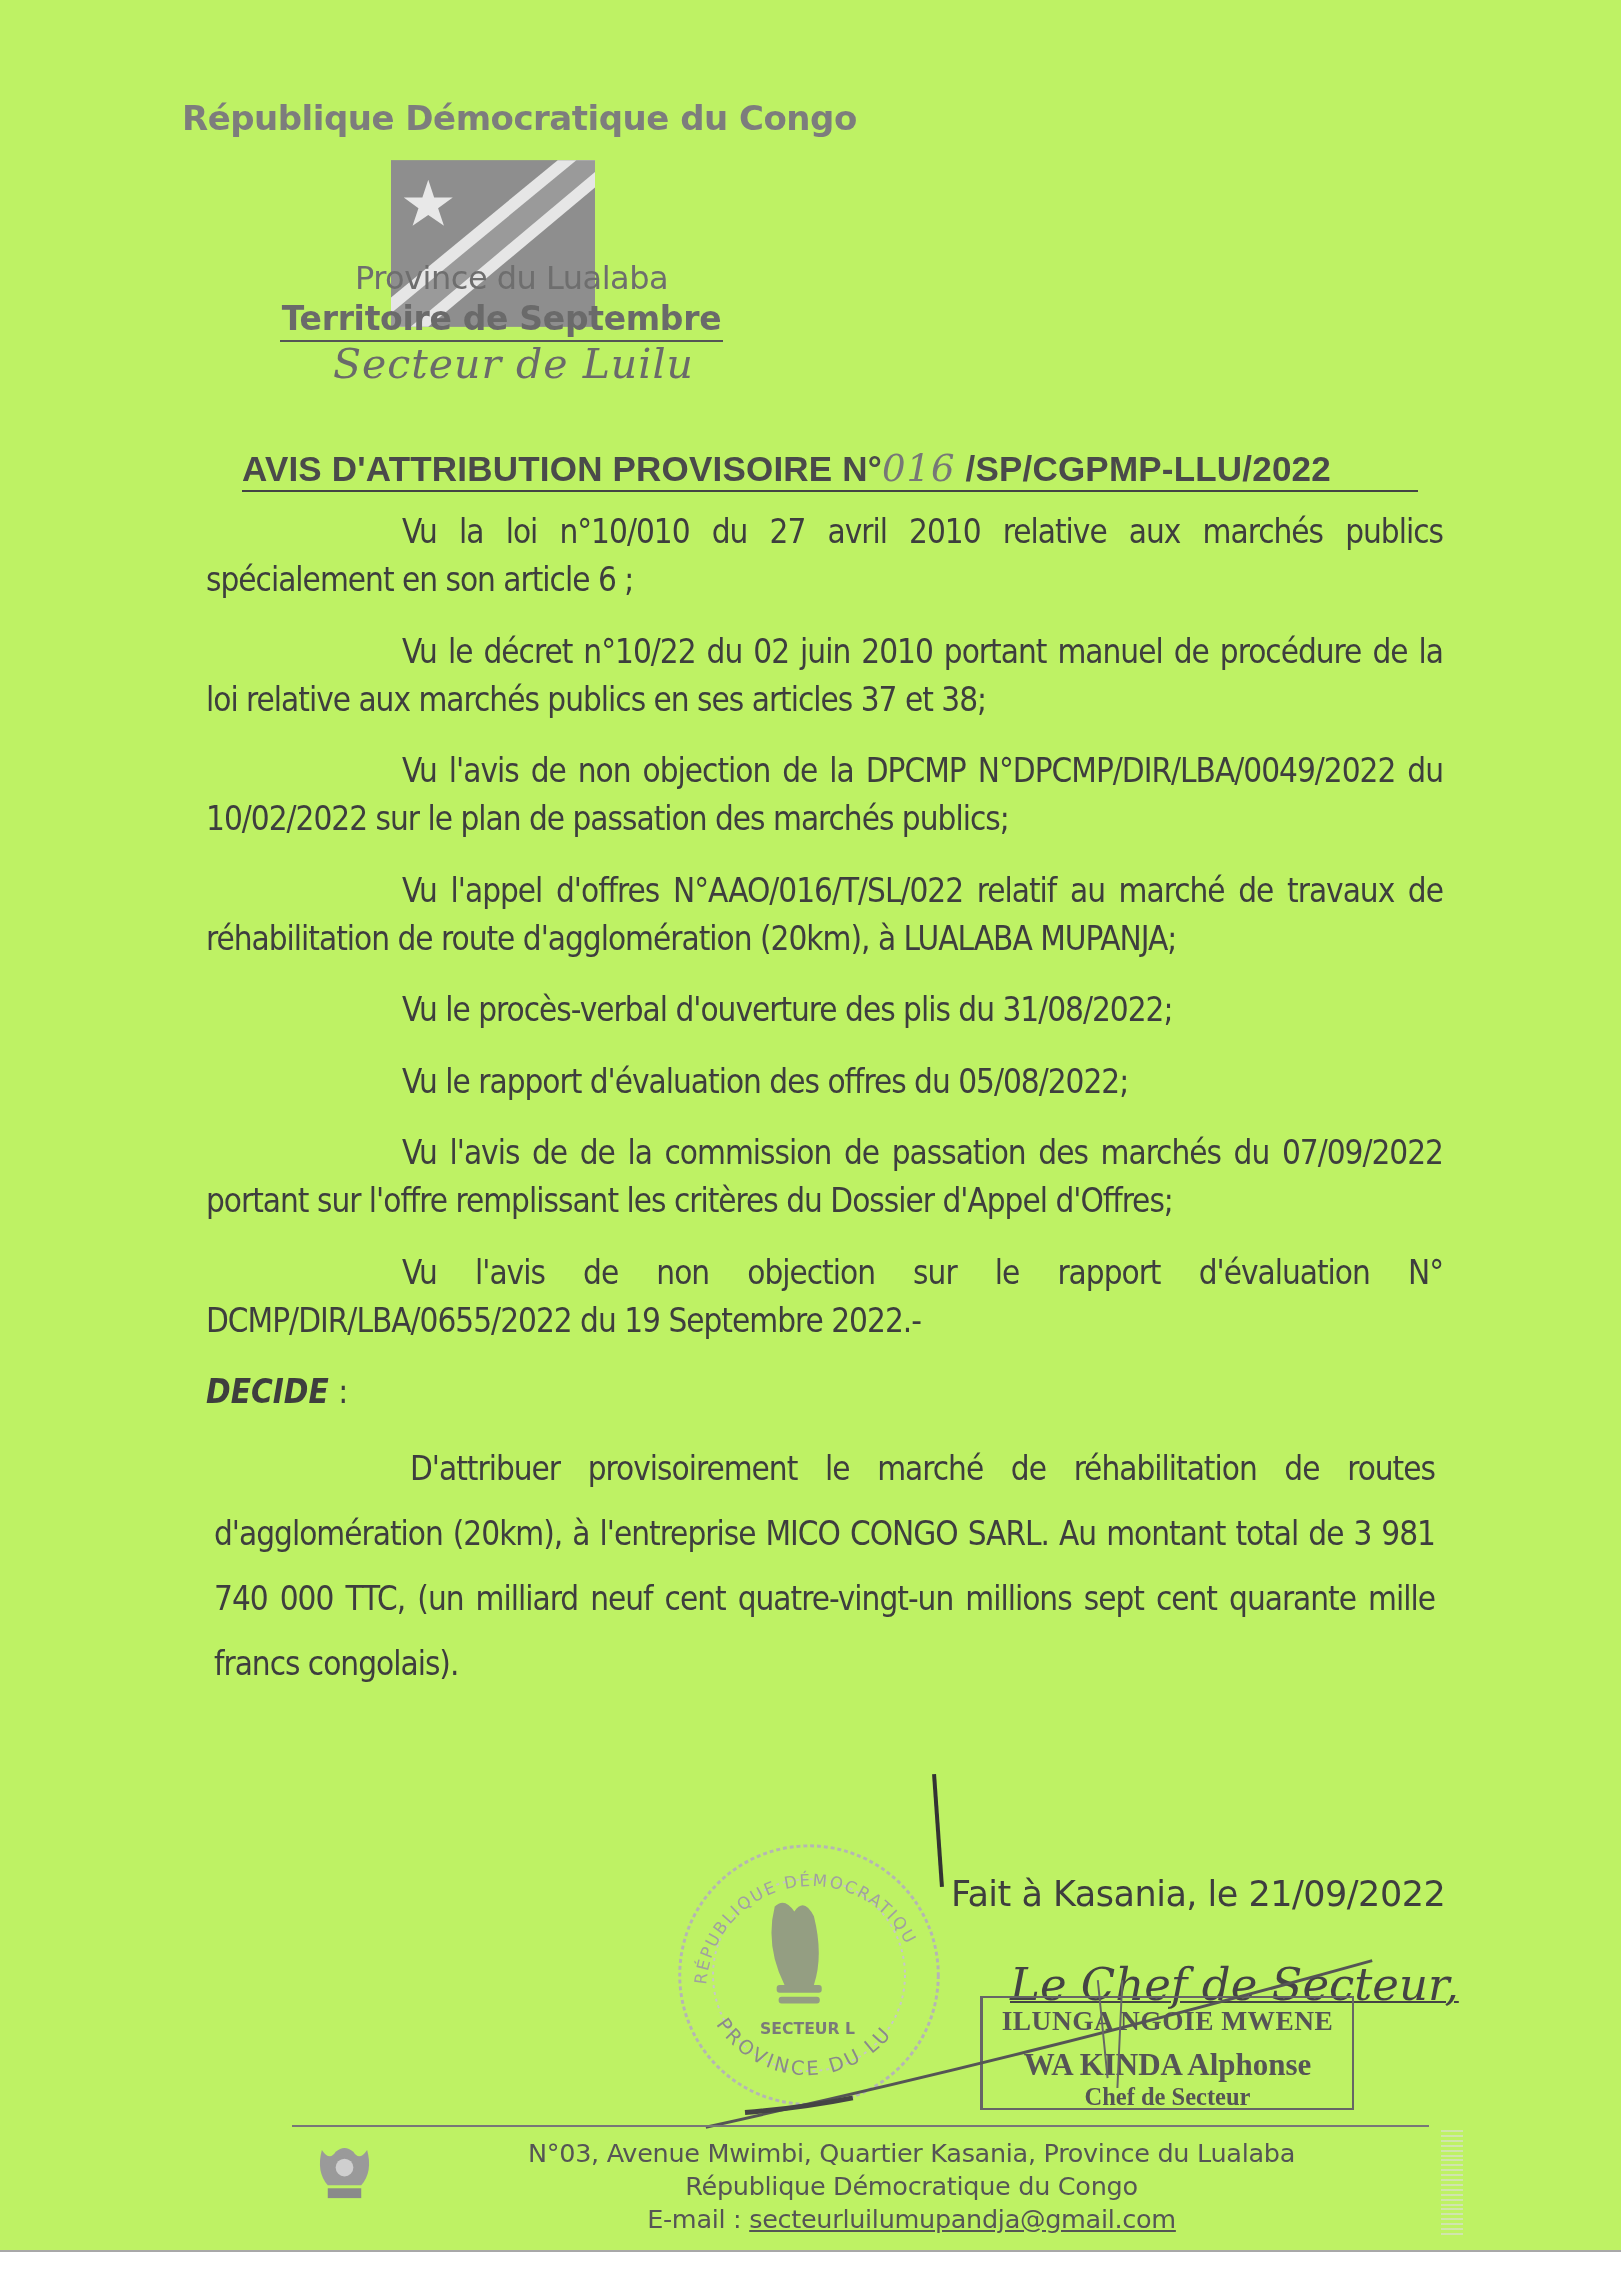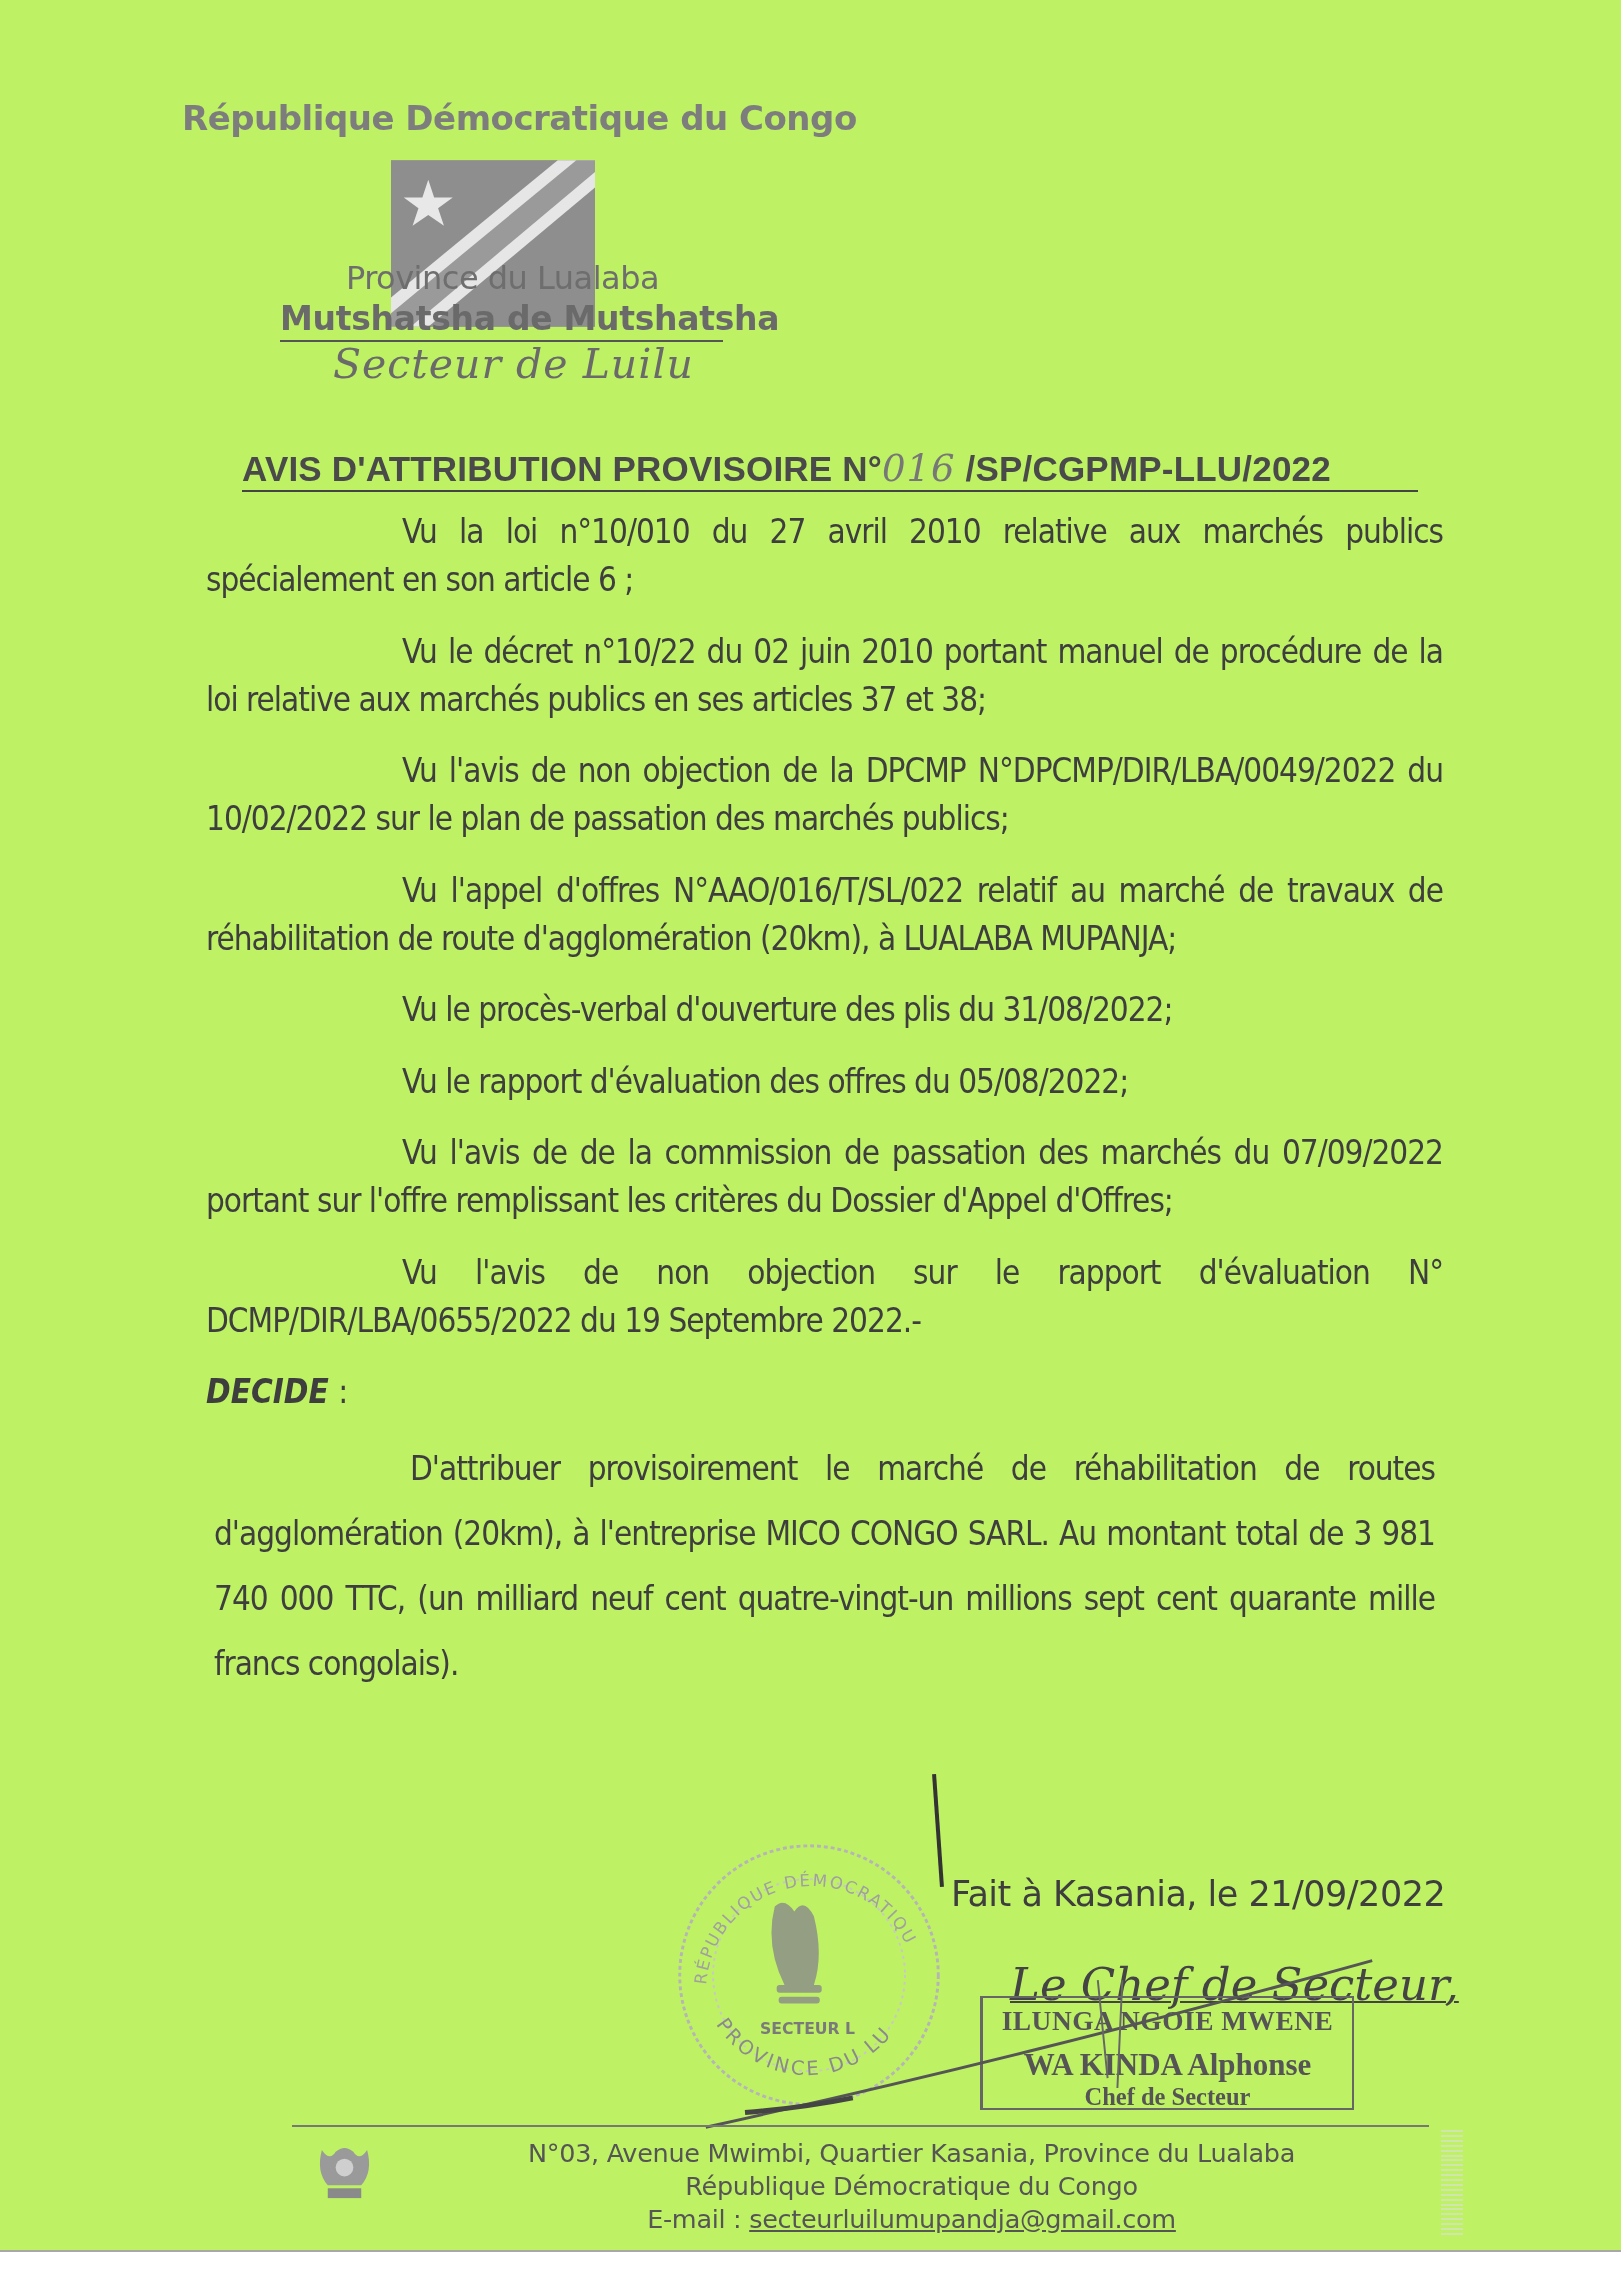--- a/index.html
+++ b/index.html
@@ -7,21 +7,21 @@
          font-family: "DejaVu Sans", sans-serif; color: #3a3a3a; }
   .page { position: absolute; left: 0; top: 0; width: 1621px; height: 2250px;
           background: #bef264; border-bottom: 2px solid #a8a8a8; }
   .abs { position: absolute; }
 
   
   .hdr-country { left: 182px; top: 98px; width: 637px; text-align: center;
     font-family: "DejaVu Sans", sans-serif; font-weight: bold; font-size: 34px;
     color: #7d7d7d; letter-spacing: -0.5px; white-space: nowrap; }
   .flag { left: 391px; top: 160px; width: 204px; height: 167px; }
-  .hdr-province { left: 326px; top: 259px; width: 353px; text-align: center;
+  .hdr-province { left: 335px; top: 259px; width: 353px; text-align: center;
     font-size: 32px; color: #6e6e6e; white-space: nowrap; letter-spacing: -0.5px; }
   .hdr-territoire { left: 280px; top: 299px; width: 443px; text-align: center;
     font-weight: bold; font-size: 33px; color: #6a6a6a; white-space: nowrap;
     letter-spacing: -0.3px; border-bottom: 2px solid #555; padding-bottom: 2px; }
   .hdr-secteur { left: 333px; top: 340px; width: 353px; text-align: center;
     font-family: "DejaVu Serif", serif; font-style: italic; font-size: 41px;
     color: #6a6a6a; white-space: nowrap; letter-spacing: 1px; }
 
   
   .doc-title { left: 242px; top: 447px; width: 1176px; white-space: nowrap;
@@ -77,21 +77,21 @@
   <div class="abs hdr-country">République Démocratique du Congo</div>
 
   <svg class="abs flag" viewBox="0 0 208 170">
     <rect x="0" y="0" width="208" height="170" fill="#8e8e8e"></rect>
     <polygon points="0,140 170,0 208,0 208,28 38,170 0,170" fill="#e6e6e6"></polygon>
     <polygon points="0,156 189,0 208,0 208,12 20,170 0,170" fill="#9a9a9a"></polygon>
     <polygon points="38,20 44,38 63,38 48,49 54,67 38,56 22,67 28,49 13,38 32,38" fill="#e8e8e8"></polygon>
   </svg>
 
   <div class="abs hdr-province">Province du Lualaba</div>
-  <div class="abs hdr-territoire">Mutshatsha de Mutshatsha</div>
+  <div class="abs hdr-territoire">Territoire de Septembre</div>
   <div class="abs hdr-secteur">Secteur de Luilu</div>
 
   <div class="abs doc-title">
     <span>AVIS D'ATTRIBUTION PROVISOIRE N°</span><span class="hand">016</span><span> /SP/CGPMP-LLU/2022</span>
   </div>
 
   <div class="abs body">
     <p class="para">Vu la loi n°10/010 du 27 avril 2010 relative aux marchés publics spécialement en son article 6 ;</p>
     <p class="para">Vu le décret n°10/22 du 02 juin 2010 portant manuel de procédure de la loi relative aux marchés publics en ses articles 37 et 38;</p>
     <p class="para">Vu l'avis de non objection de la DPCMP N°DPCMP/DIR/LBA/0049/2022 du 10/02/2022 sur le plan de passation des marchés publics;</p>

